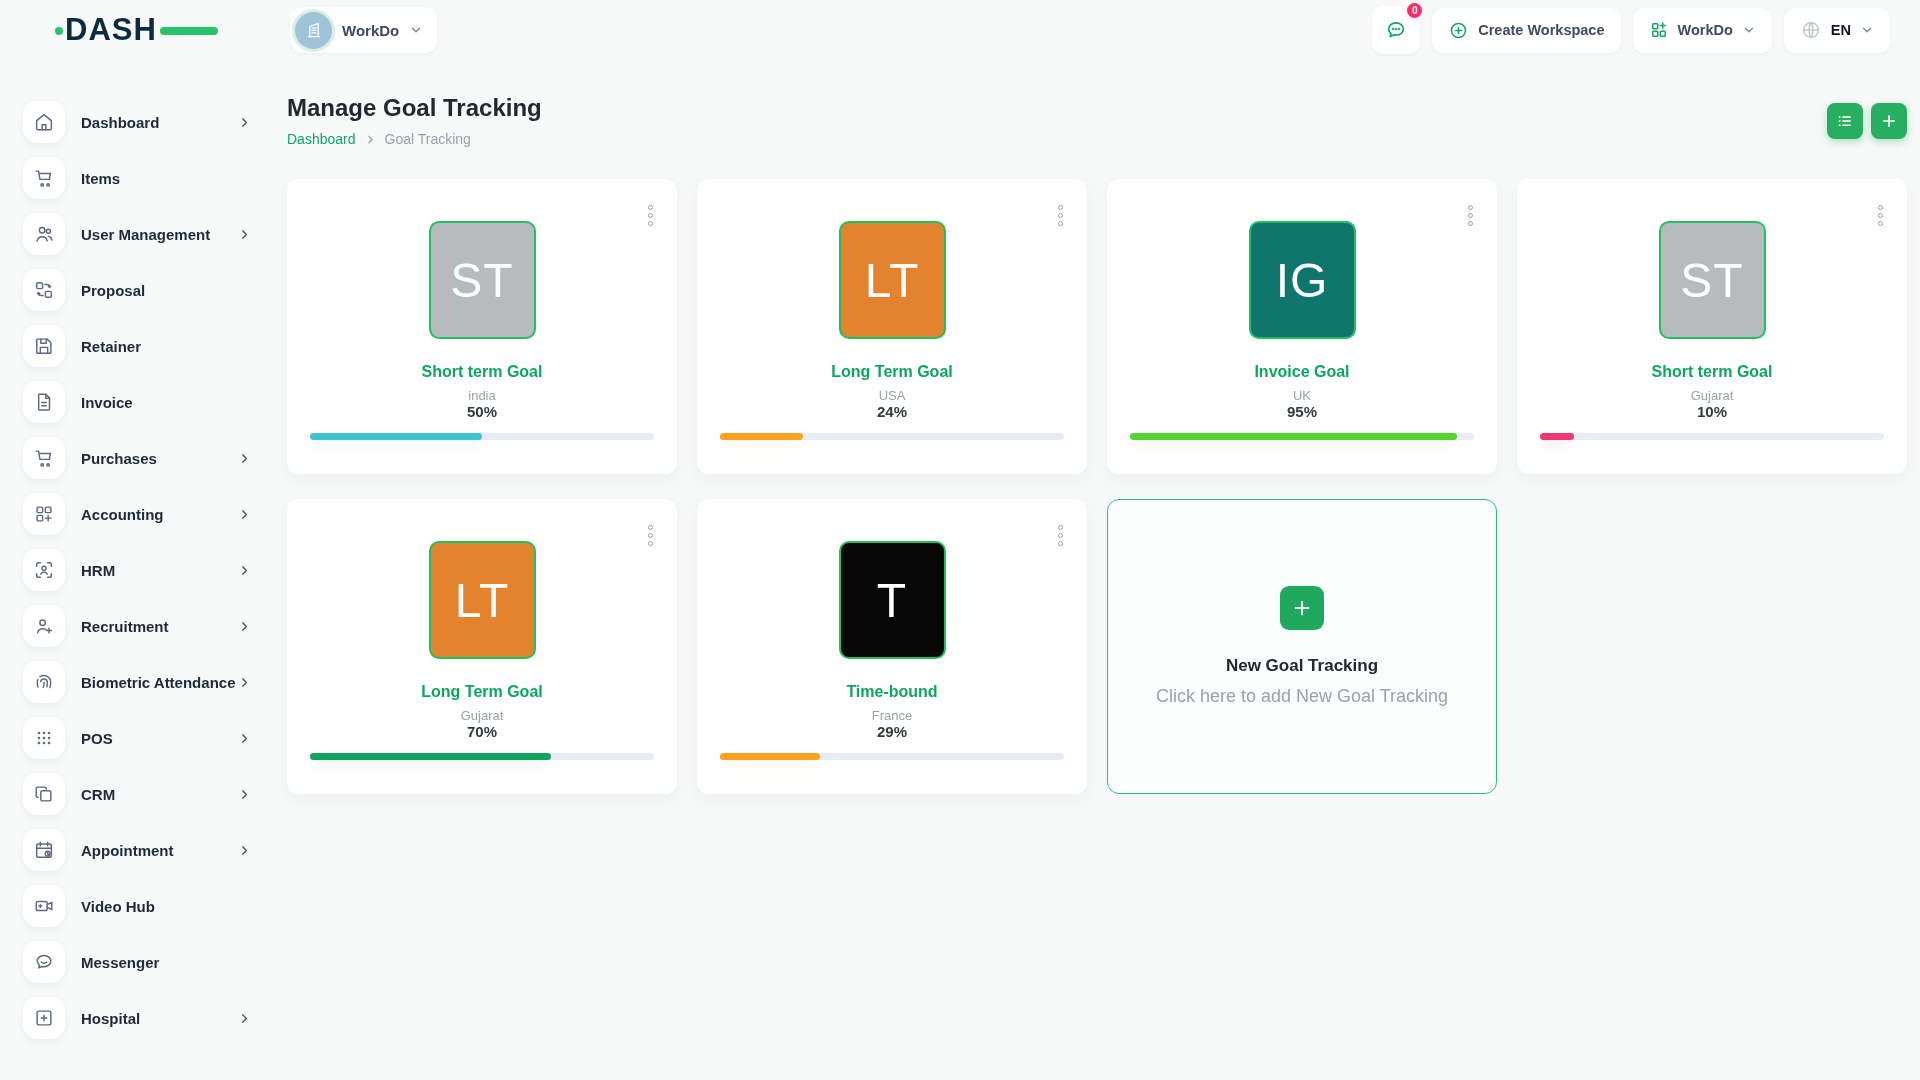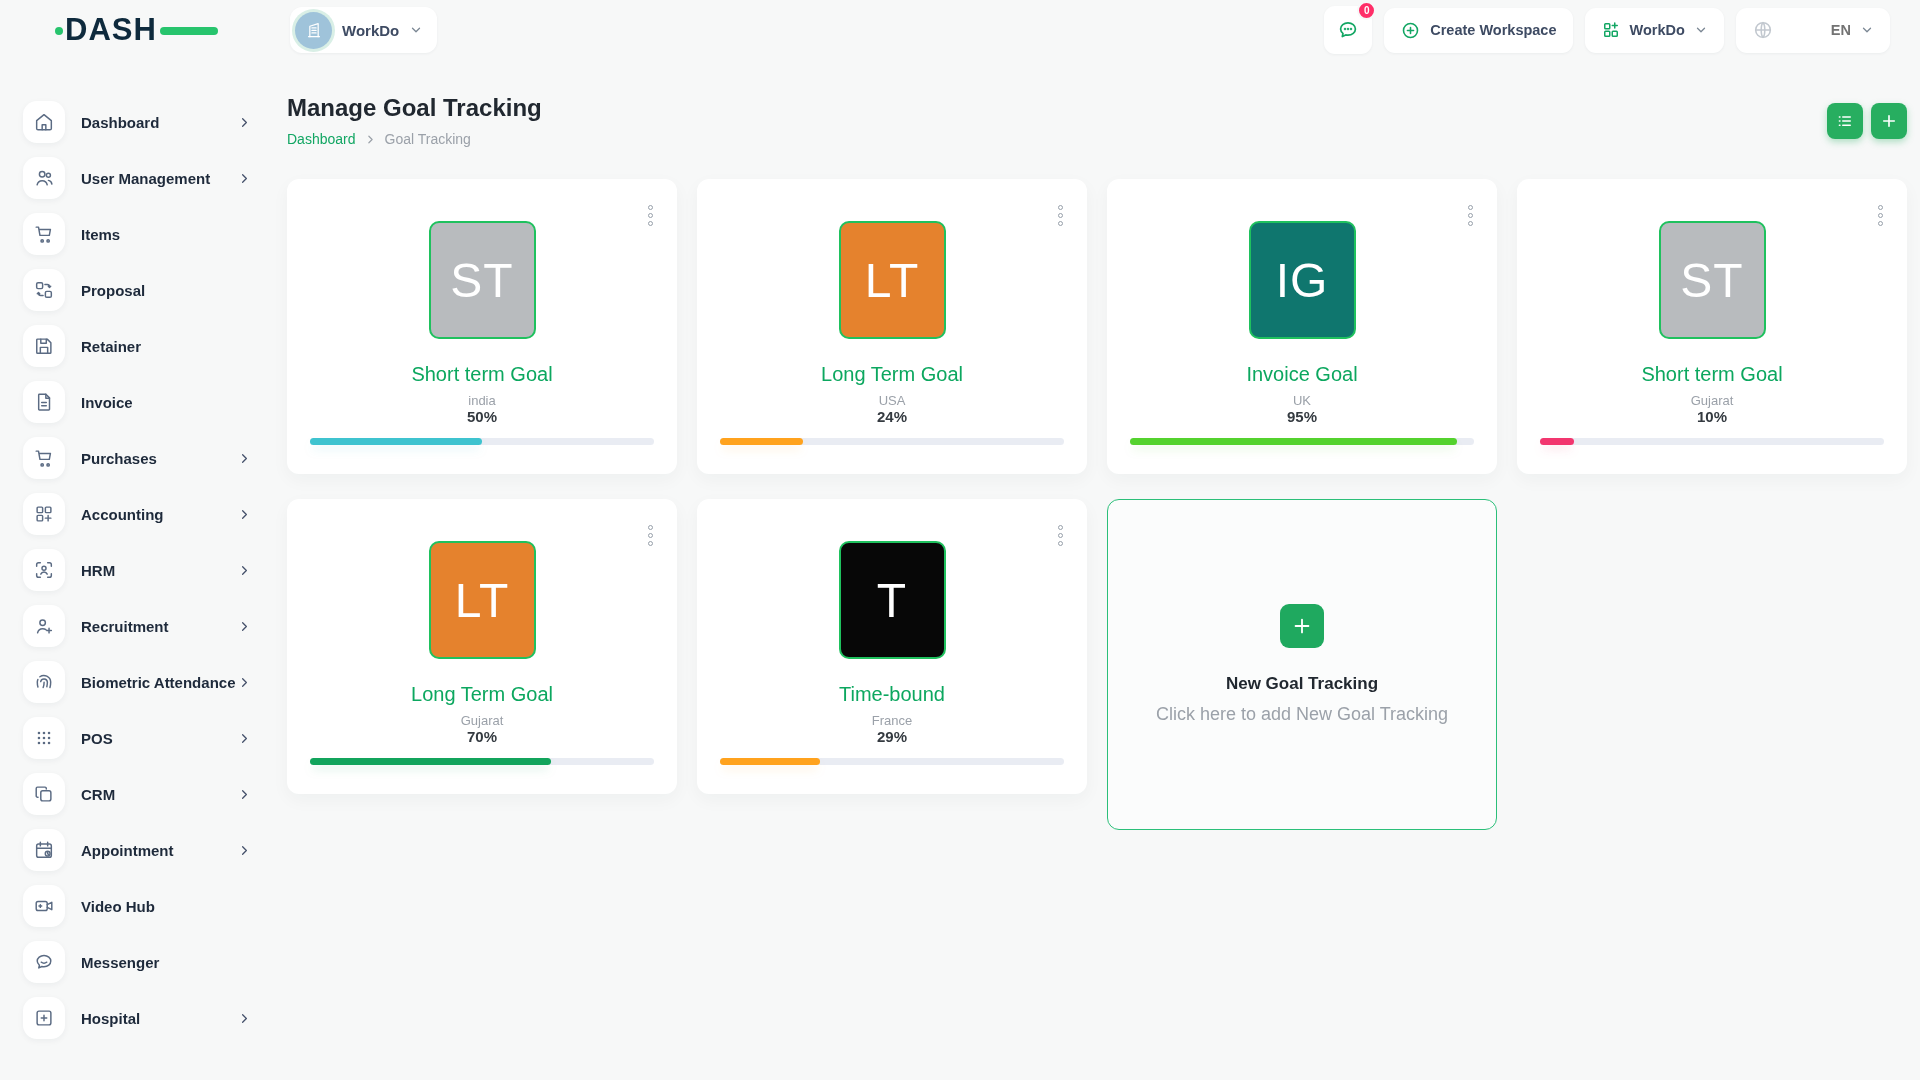--- a/index.html
+++ b/index.html
@@ -23,21 +23,21 @@
   .header-spacer { flex:1; }
   .hbtn { display:flex; align-items:center; gap:9px; background:#fff; border:none;
     border-radius:11px; height:45px; padding:0 16px; cursor:pointer;
     box-shadow:0 1px 3px rgba(20,30,50,.05); font-family:inherit; }
   .hbtn + .hbtn { margin-left:12px; }
   .hbtn .lbl { font-size:14.5px; font-weight:600; color:#3e4b63; }
   .icon-btn { width:48px; height:48px; padding:0; justify-content:center; position:relative; }
   .badge { position:absolute; top:-5px; right:-4px; min-width:19px; height:19px;
     border-radius:10px; background:#ff2e68; color:#fff; font-size:10px; font-weight:700;
     display:flex; align-items:center; justify-content:center; border:2px solid #f7f8f8; }
-  .lang-lbl { color:#737373; font-size:14.5px; font-weight:700;margin-left:48px; }
+  .lang-lbl { color:#0f172a; font-size:14.5px; font-weight:700; }
 
   
   .app-body { display:flex; height:1020px; }
   .sidebar { width:287px; flex:0 0 auto; padding:34px 34px 0 23px; overflow:hidden; }
   .side-item { display:flex; align-items:center; min-height:56px; padding:7px 0; cursor:pointer; }
   .side-icon { width:42px; height:42px; flex:0 0 auto; border-radius:14px; background:#fff;
     display:flex; align-items:center; justify-content:center;
     box-shadow:0 2px 6px rgba(20,30,50,.05); }
   .side-label { flex:1; margin-left:16px; font-size:15px; font-weight:600; color:#1e2a3b;
     line-height:19px; }
@@ -59,27 +59,27 @@
   .grid { margin-top:32px; display:grid; grid-template-columns:repeat(4,390px);
     gap:25px 20px; }
   .card { position:relative; background:#fff; border-radius:12px; height:295px;
     box-shadow:0 6px 18px rgba(30,40,60,.04); padding:42px 23px 0; text-align:center; }
   .kebab { position:absolute; top:20px; right:18px; background:none; border:none;
     cursor:pointer; display:flex; flex-direction:column; gap:3px; padding:6px; }
   .kebab span { width:5px; height:5px; border:1.5px solid #97a0aa; border-radius:50%; }
   .avatar { width:107px; height:118px; margin:0 auto; border:2.5px solid #1fc15e;
     border-radius:10px; display:flex; align-items:center; justify-content:center;
     color:#fff; font-size:48px; letter-spacing:1px; }
-  .card-title { margin-top:24px; font-size:20px; font-weight:400; color:#0ca75f; cursor:pointer; }
+  .card-title { margin-top:24px; font-size:16px; font-weight:700; color:#0ca75f; cursor:pointer; }
   .card-sub { margin-top:7px; font-size:13px; color:#9ba1a9; }
   .card-pct { margin-top:0; font-size:15px; font-weight:600; color:#343a40; }
   .progress { margin-top:13px; height:7px; border-radius:4px; background:#e9ecf3; overflow:visible; }
   .fill { height:7px; border-radius:4px; }
 
-  .new-card { background:#fbfcfc; border:1px solid #2bbf79; border-radius:12px; height:331px;
+  .new-card { background:#fbfcfc; border:1px solid #2bbf79; border-radius:12px; height:295px;
     display:flex; flex-direction:column; align-items:center; justify-content:center;
     cursor:pointer; }
   .new-plus { width:44px; height:44px; border-radius:9px; background:#1fa95f; border:none;
     display:flex; align-items:center; justify-content:center; cursor:pointer; }
   .new-title { margin-top:26px; font-size:17px; font-weight:700; color:#212830; }
   .new-sub { margin-top:10px; font-size:18px; color:#9ba1a9; }
 
   svg { display:block; }
 </style>
 </head>
@@ -165,42 +165,42 @@
         <span class="side-label">Dashboard</span>
         <span class="side-chev">
           <svg width="15" height="15" viewBox="0 0 24 24" fill="none" stroke="#44506a" stroke-width="2" stroke-linecap="round" stroke-linejoin="round">
             <path d="M9 6l6 6-6 6"></path>
           </svg>
         </span>
       </div>
       <div class="side-item">
         <span class="side-icon">
           <svg width="22" height="22" viewBox="0 0 24 24" fill="none" stroke="#5b6b83" stroke-width="1.6" stroke-linecap="round" stroke-linejoin="round">
+            <circle cx="10" cy="19.5" r="1.3"></circle>
+            <circle cx="16.5" cy="19.5" r="1.3"></circle>
+            <path d="M3.5 4.5H6l1.6 9h10.2L19 7H6.4"></path>
+          </svg>
+        </span>
+        <span class="side-label">Items</span>
+      </div>
+      <div class="side-item">
+        <span class="side-icon">
+          <svg width="22" height="22" viewBox="0 0 24 24" fill="none" stroke="#5b6b83" stroke-width="1.6" stroke-linecap="round" stroke-linejoin="round">
             <circle cx="10" cy="8" r="3"></circle>
             <path d="M4.5 19.5c.6-3 2.6-4.5 5.5-4.5s4.9 1.5 5.5 4.5"></path>
             <circle cx="16.8" cy="9" r="2.2"></circle>
             <path d="M16.8 14.6c2.2.3 3.4 1.6 3.8 4"></path>
           </svg>
         </span>
         <span class="side-label">User Management</span>
         <span class="side-chev">
           <svg width="15" height="15" viewBox="0 0 24 24" fill="none" stroke="#44506a" stroke-width="2" stroke-linecap="round" stroke-linejoin="round">
             <path d="M9 6l6 6-6 6"></path>
           </svg>
         </span>
-      </div>
-      <div class="side-item">
-        <span class="side-icon">
-          <svg width="22" height="22" viewBox="0 0 24 24" fill="none" stroke="#5b6b83" stroke-width="1.6" stroke-linecap="round" stroke-linejoin="round">
-            <circle cx="10" cy="19.5" r="1.3"></circle>
-            <circle cx="16.5" cy="19.5" r="1.3"></circle>
-            <path d="M3.5 4.5H6l1.6 9h10.2L19 7H6.4"></path>
-          </svg>
-        </span>
-        <span class="side-label">Items</span>
       </div>
       <div class="side-item">
         <span class="side-icon">
           <svg width="22" height="22" viewBox="0 0 24 24" fill="none" stroke="#5b6b83" stroke-width="1.6" stroke-linecap="round" stroke-linejoin="round">
             <rect x="4" y="4" width="6.5" height="6.5" rx="1.5"></rect>
             <rect x="13.5" y="13.5" width="6.5" height="6.5" rx="1.5"></rect>
             <path d="M14.5 7.5h2.5a2.5 2.5 0 0 1 2.5 2.5v.8M19.5 10.8l-1.3-1.3M19.5 10.8l1.3-1.3" transform="translate(-1.5 -1.5)"></path>
             <path d="M9.5 16.5H7a2.5 2.5 0 0 1-2.5-2.5v-.8M4.5 13.2l-1.3 1.3M4.5 13.2l1.3 1.3" transform="translate(1.5 1.5)"></path>
           </svg>
         </span>

